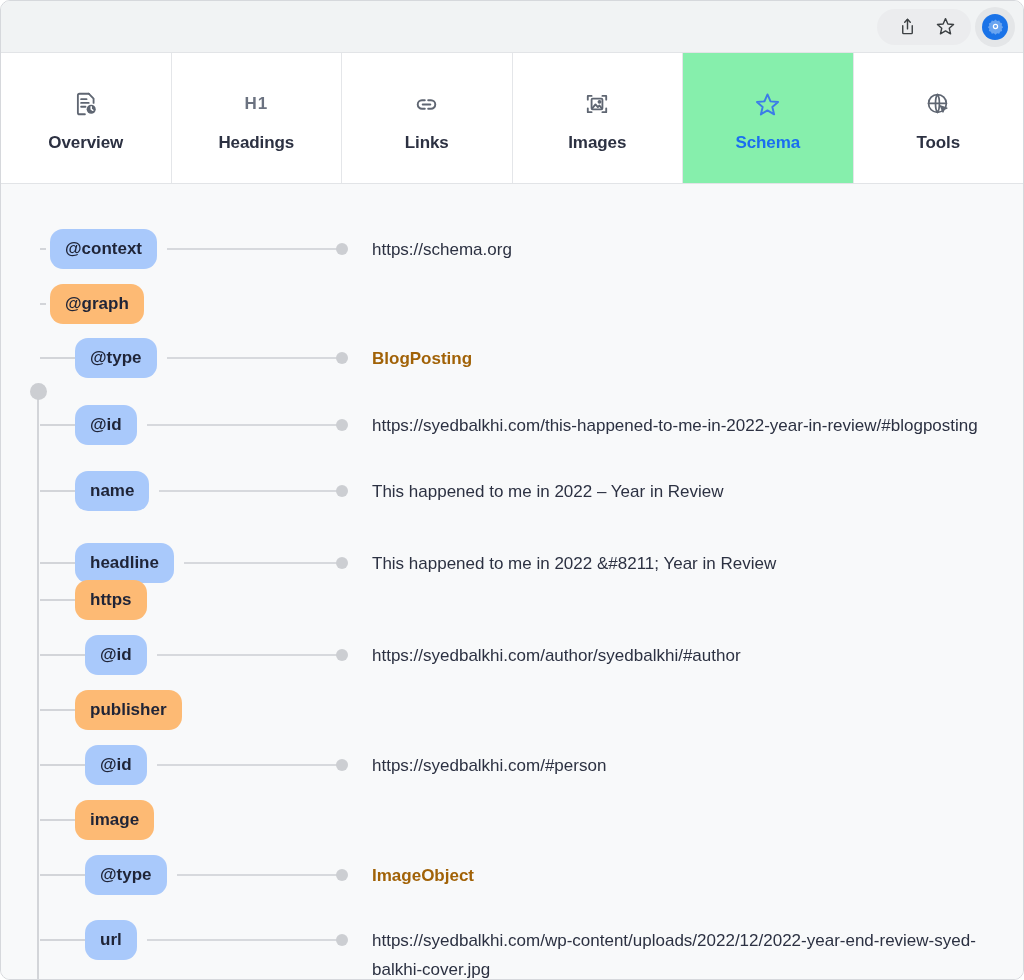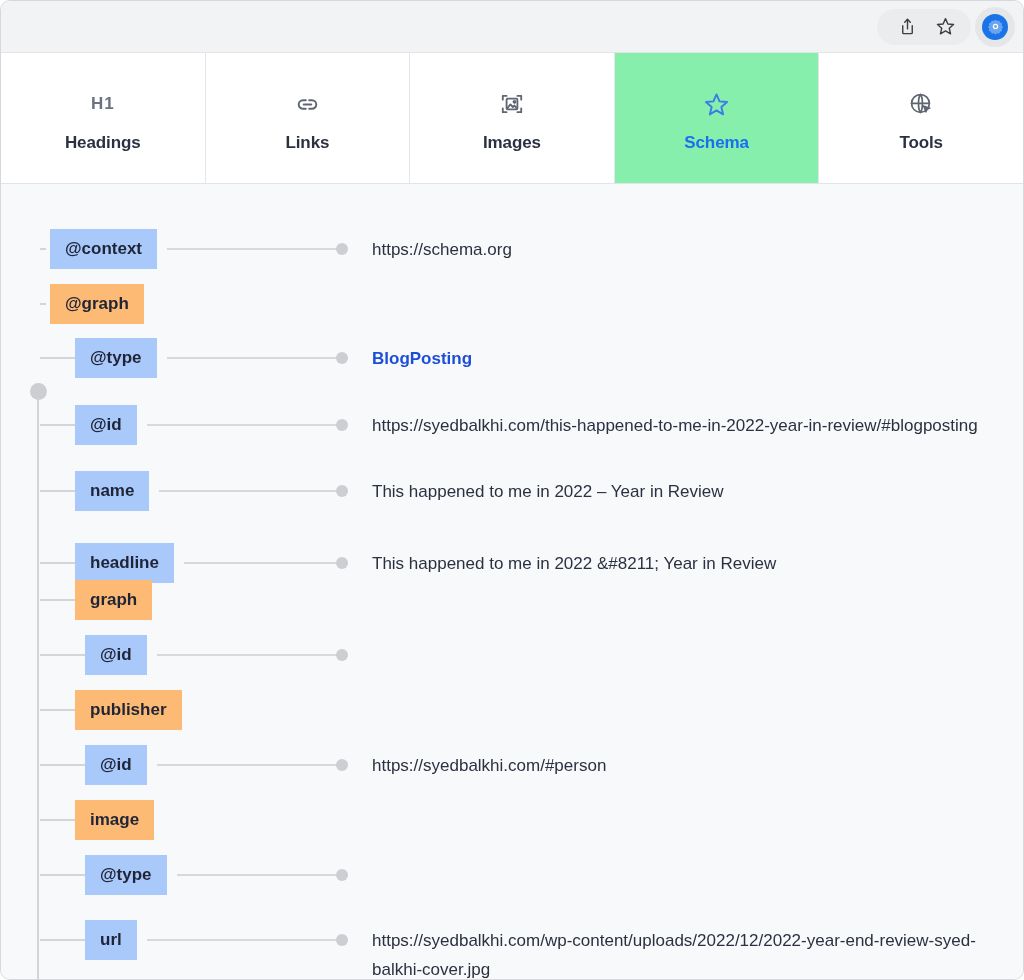--- a/index.html
+++ b/index.html
@@ -128,21 +128,21 @@
     height: 2px;
     background: #d3d5d9;
     top: 19px;
   }
   .pill {
     position: absolute;
     display: inline-flex;
     align-items: center;
     height: 40px;
     padding: 12px 15px;
-    border-radius: 0;
+    border-radius: 13px;
     font-size: 17px;
     font-weight: bold;
     color: #1f2437;
     white-space: nowrap;
     cursor: pointer;
     text-align: right;
   }
   .pill.key   { background: #a9c9fb; }
   .pill.group { background: #fdba74; }
 
@@ -162,21 +162,21 @@
   .value {
     position: absolute;
     left: 371px;
     right: 18px;
     top: 6px;
     font-size: 17px;
     line-height: 29px;
     color: #2c3142;
     word-break: break-word;
   }
-  .value.type-value { color: #1d4ed8; font-weight: bold; }
+  .value.type-value { color: #a16207; font-weight: bold; }
 </style>
 </head>
 <body>
 
 <div class="window">
 
   <div class="toolbar">
     <div class="toolbar-pill">
       <div class="tb-btn">
         <svg width="19" height="19" viewBox="0 0 24 24" fill="none" stroke="#3c4043" stroke-width="1.8" stroke-linecap="round" stroke-linejoin="round">
@@ -196,20 +196,32 @@
         <svg width="17" height="17" viewBox="0 0 24 24" fill="#ffffff">
           <path d="M12 8.2a3.8 3.8 0 1 0 0 7.6 3.8 3.8 0 0 0 0-7.6zm0 5.9a2.1 2.1 0 1 1 0-4.2 2.1 2.1 0 0 1 0 4.2z"></path>
           <path d="M12 2.2l2.3 2.1 3-.7 1.2 2.9 2.9 1.2-.7 3 2.1 2.3-2.1 2.3.7 3-2.9 1.2-1.2 2.9-3-.7-2.3 2.1-2.3-2.1-3 .7-1.2-2.9-2.9-1.2.7-3-2.1-2.3 2.1-2.3-.7-3 2.9-1.2 1.2-2.9 3 .7z" opacity="0.35"></path>
         </svg>
       </div>
     </div>
   </div>
 
   <div class="tabs">
 
+    <div class="tab">
+      <span class="tab-icon">
+        <svg width="26" height="26" viewBox="0 0 24 24" fill="none" stroke="currentColor" stroke-width="1.7" stroke-linecap="round" stroke-linejoin="round">
+          <path d="M14.5 2.5H6a1.5 1.5 0 0 0-1.5 1.5v16A1.5 1.5 0 0 0 6 21.5h5"></path>
+          <path d="M14.5 2.5L19 7v4"></path>
+          <path d="M7.5 7.5h5M7.5 11h7M7.5 14.5h4"></path>
+          <circle cx="16.8" cy="16.8" r="4.2" fill="currentColor" stroke="none"></circle>
+          <path d="M16.8 14.6v2.2l1.5 1" stroke="#ffffff" stroke-width="1.4"></path>
+        </svg>
+      </span>
+      <span class="tab-label">Overview</span>
+    </div>
 
     <div class="tab">
       <span class="tab-icon">
           <span class="h1-glyph">H1</span>
         </span>
       <span class="tab-label">Headings</span>
     </div>
 
     <div class="tab">
       <span class="tab-icon">
@@ -294,27 +306,28 @@
         </div>
         <div class="row" style="top: 359px;">
           <div class="stub" style="left: 39px; width: 35px;"></div>
           <div class="pill key" style="left: 74px;">headline</div>
           <div class="lead" style="left: 182.969px; width: 158.031px;"></div>
           <div class="lead-dot" style="left: 335px;"></div>
           <div class="value">This happened to me in 2022 &amp;#8211; Year in Review</div>
         </div>
         <div class="row" style="top: 396px;">
           <div class="stub" style="left: 39px; width: 35px;"></div>
-          <div class="pill group" style="left: 74px;">graph</div>
+          <div class="pill group" style="left: 74px;">https</div>
         </div>
         <div class="row" style="top: 451px;">
           <div class="stub" style="left: 39px; width: 45px;"></div>
           <div class="pill key" style="left: 84px;">@id</div>
           <div class="lead" style="left: 155.688px; width: 185.312px;"></div>
           <div class="lead-dot" style="left: 335px;"></div>
+          <div class="value">https://syedbalkhi.com/author/syedbalkhi/#author</div>
         </div>
         <div class="row" style="top: 506px;">
           <div class="stub" style="left: 39px; width: 35px;"></div>
           <div class="pill group" style="left: 74px;">publisher</div>
         </div>
         <div class="row" style="top: 561px;">
           <div class="stub" style="left: 39px; width: 45px;"></div>
           <div class="pill key" style="left: 84px;">@id</div>
           <div class="lead" style="left: 155.688px; width: 185.312px;"></div>
           <div class="lead-dot" style="left: 335px;"></div>
@@ -322,20 +335,21 @@
         </div>
         <div class="row" style="top: 616px;">
           <div class="stub" style="left: 39px; width: 35px;"></div>
           <div class="pill group" style="left: 74px;">image</div>
         </div>
         <div class="row" style="top: 671px;">
           <div class="stub" style="left: 39px; width: 45px;"></div>
           <div class="pill key" style="left: 84px;">@type</div>
           <div class="lead" style="left: 175.531px; width: 165.469px;"></div>
           <div class="lead-dot" style="left: 335px;"></div>
+          <div class="value type-value">ImageObject</div>
         </div>
         <div class="row" style="top: 736px;">
           <div class="stub" style="left: 39px; width: 45px;"></div>
           <div class="pill key" style="left: 84px;">url</div>
           <div class="lead" style="left: 145.734px; width: 195.266px;"></div>
           <div class="lead-dot" style="left: 335px;"></div>
           <div class="value">https://syedbalkhi.com/wp-content/uploads/2022/12/2022-year-end-review-syed-balkhi-cover.jpg</div>
         </div>
       </div>
   </div>

